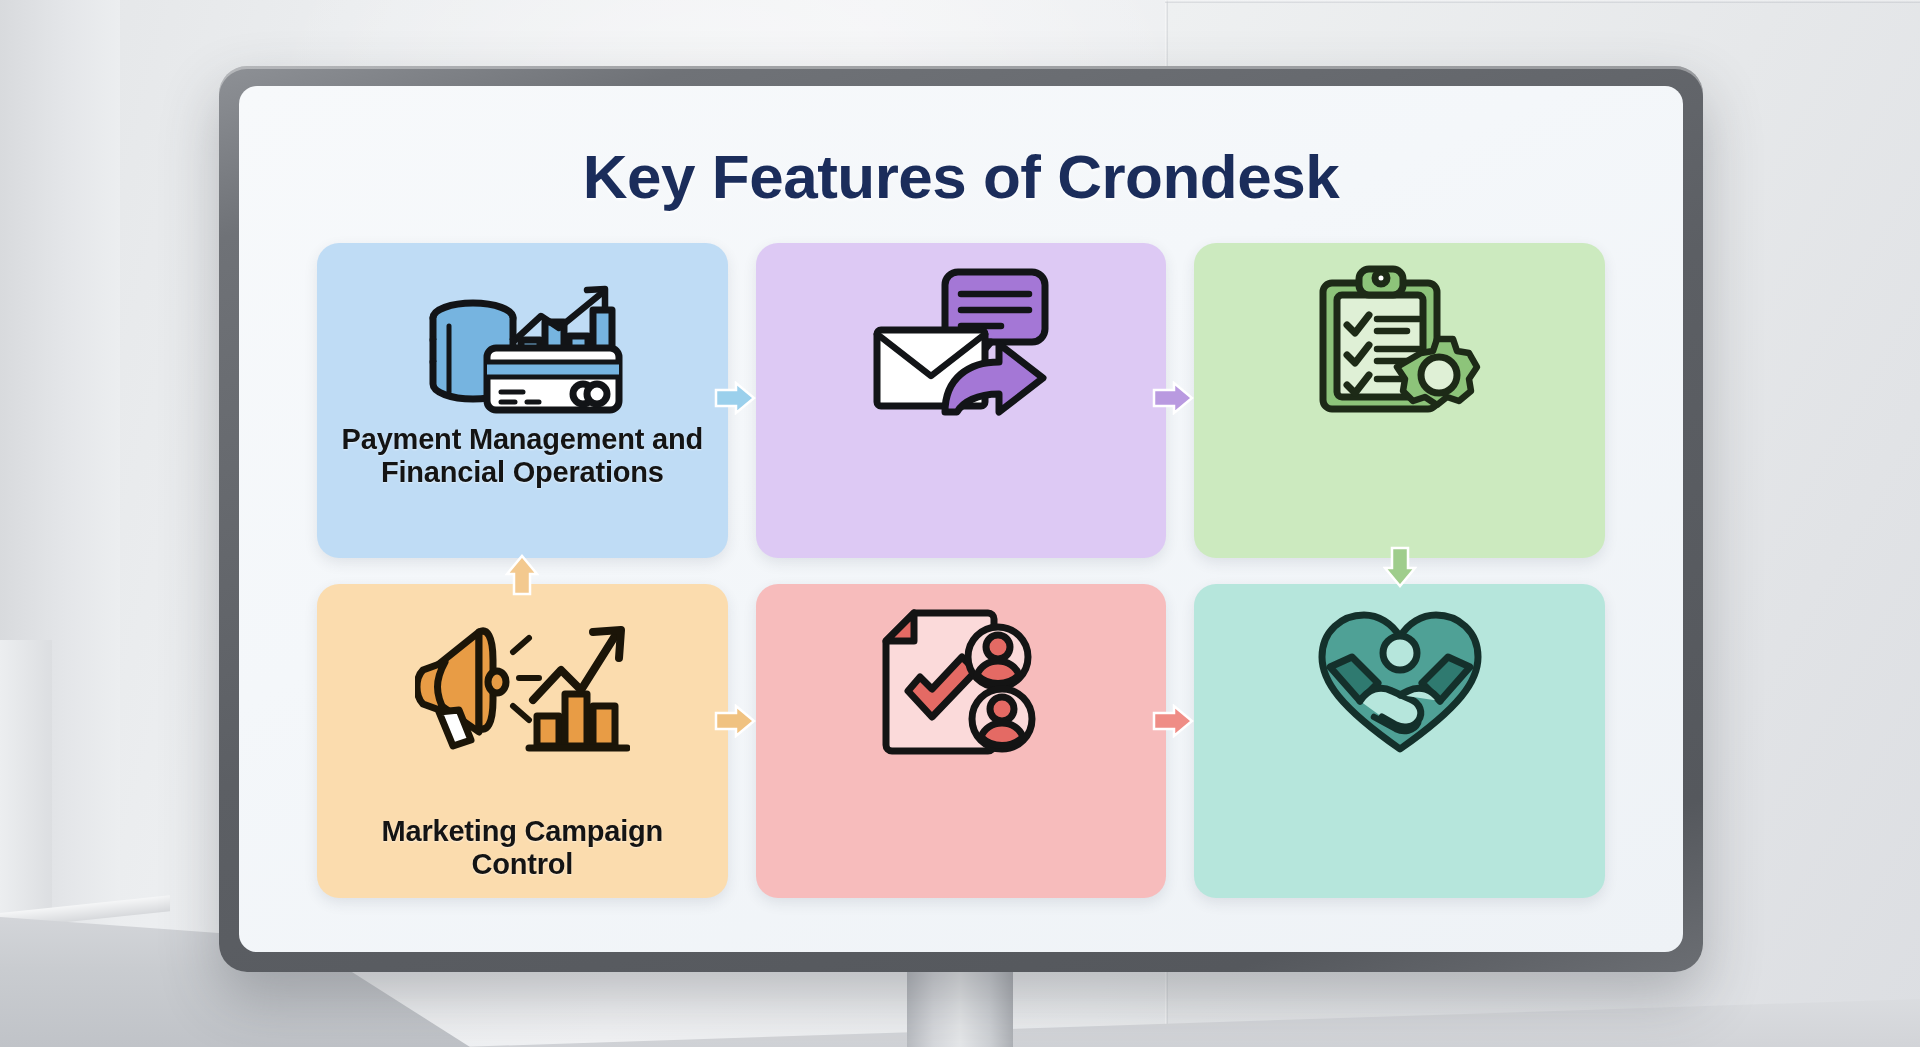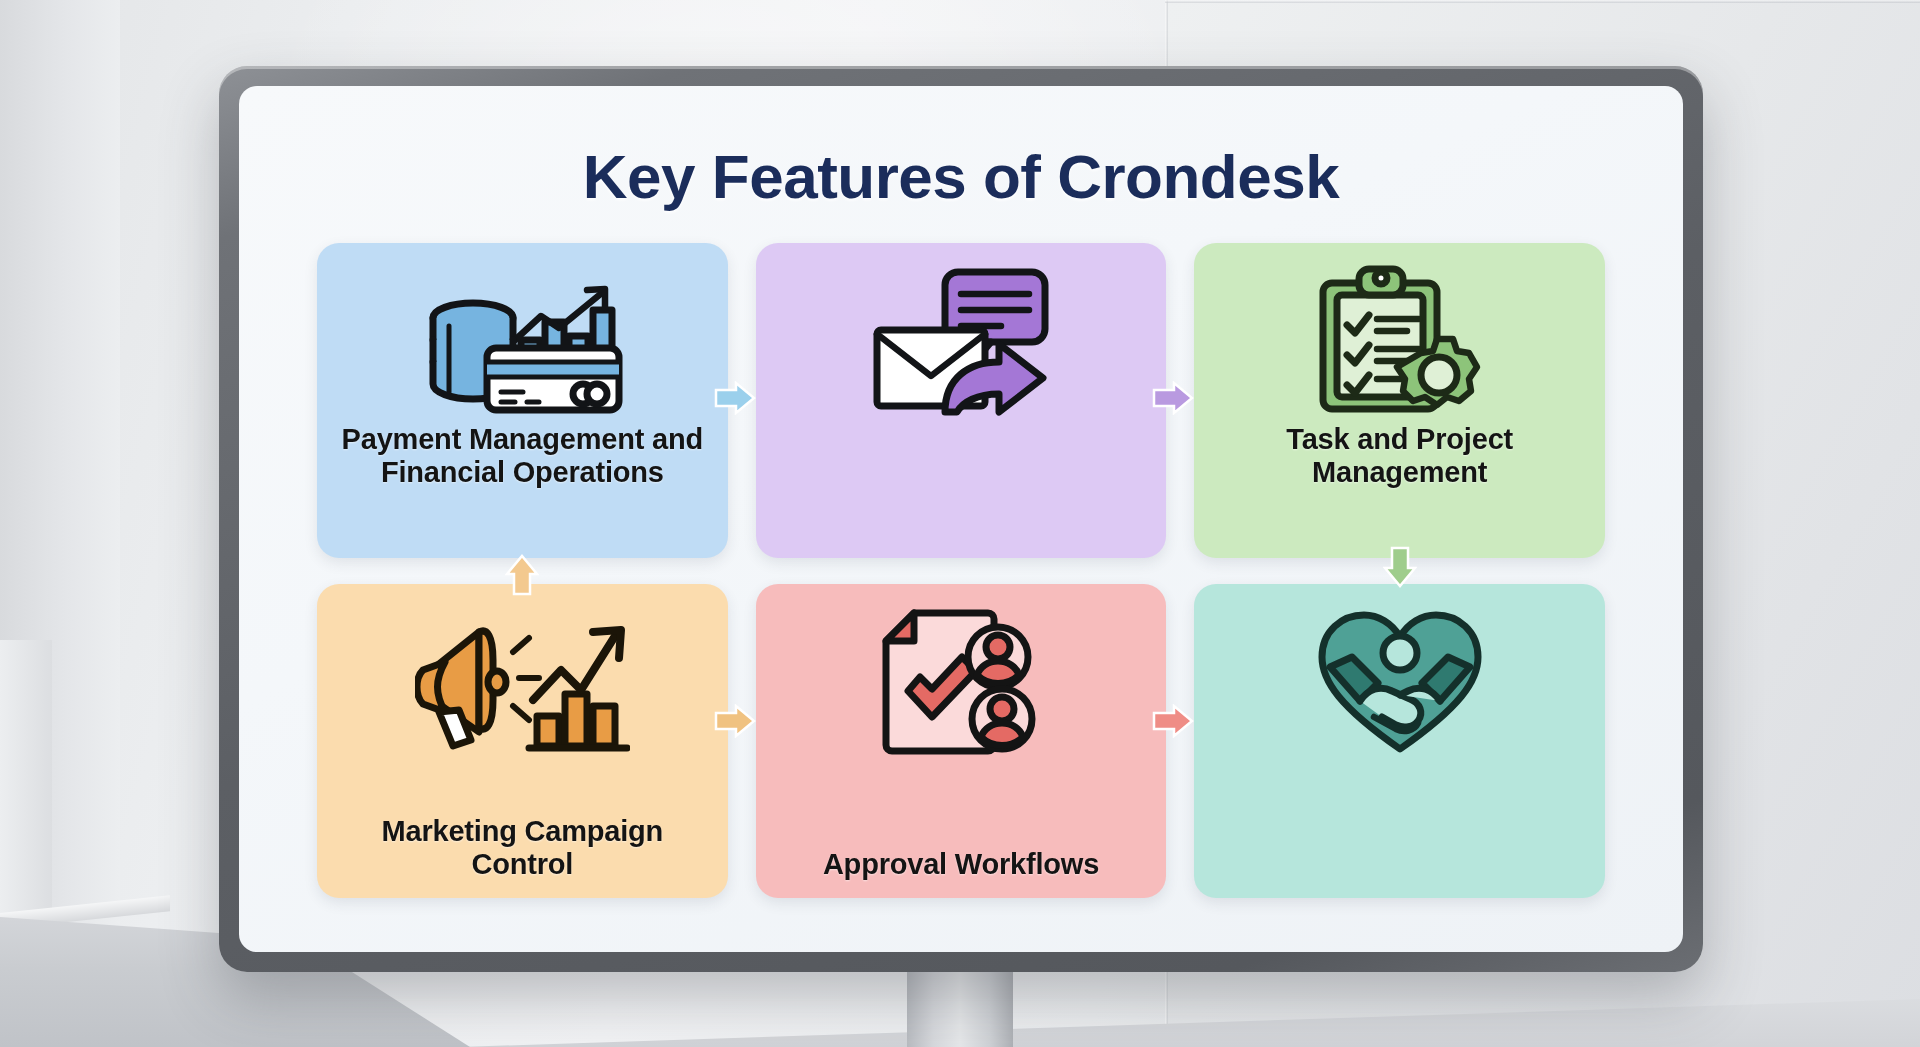--- a/index.html
+++ b/index.html
@@ -260,21 +260,20 @@
                   <polyline points="32,90 40,98 54,80" stroke-width="7"></polyline>
                   <path d="M62 84 h42 M62 96 h30" stroke-width="6.5"></path>
                   <polyline points="32,120 40,128 54,110" stroke-width="7"></polyline>
                   <path d="M62 114 h26" stroke-width="6.5"></path>
 
                   <path d="M118 86 l12 -2 4 -12 16 0 4 12 12 2 8 14 -8 12 2 12 -12 10 -12 -4 -10 8 -12 -8 -12 4 -10 -10 2 -12 -8 -12 Z" fill="#8dc47a" stroke-width="6.5" transform="translate(-12,2)"></path>
                   <circle cx="124" cy="110" r="18" fill="#dff0d6" stroke-width="7"></circle>
                 </g>
               </svg>
             </div>
-            <div class="card-label">Task and Project Management</div>
 
             <div class="connector" style="left:50%; transform:translateX(-50%); bottom:-32px;">
               <svg width="34" height="44" viewBox="0 0 34 44">
                 <path d="M9 2 v20 H2 l15 18 15 -18 H25 V2 Z" fill="#9fcd8c" stroke="#ffffff" stroke-width="2.5"></path>
               </svg>
             </div>
           </div>
 
           <div class="card row-bottom" style="background:#fbdcae;">
             <div class="card-icon">
@@ -326,21 +325,20 @@
                   <circle cx="122" cy="50" r="30" fill="#fbdada"></circle>
                   <circle cx="122" cy="40" r="12" fill="#e46a64"></circle>
                   <path d="M101 68 a22 20 0 0 1 42 0 a30 30 0 0 1 -42 0 Z" fill="#e46a64"></path>
 
                   <circle cx="126" cy="112" r="30" fill="#fbdada"></circle>
                   <circle cx="126" cy="102" r="12" fill="#e46a64"></circle>
                   <path d="M105 130 a22 20 0 0 1 42 0 a30 30 0 0 1 -42 0 Z" fill="#e46a64"></path>
                 </g>
               </svg>
             </div>
-            <div class="card-label">Approval Workflows</div>
 
             <div class="connector" style="right:-30px; top:120px;">
               <svg width="44" height="34" viewBox="0 0 44 34">
                 <path d="M2 9 h20 V2 l18 15 -18 15 V25 H2 Z" fill="#ef8d86" stroke="#ffffff" stroke-width="2.5"></path>
               </svg>
             </div>
           </div>
 
           <div class="card row-bottom" style="background:#b6e6dc;">
             <div class="card-icon">

